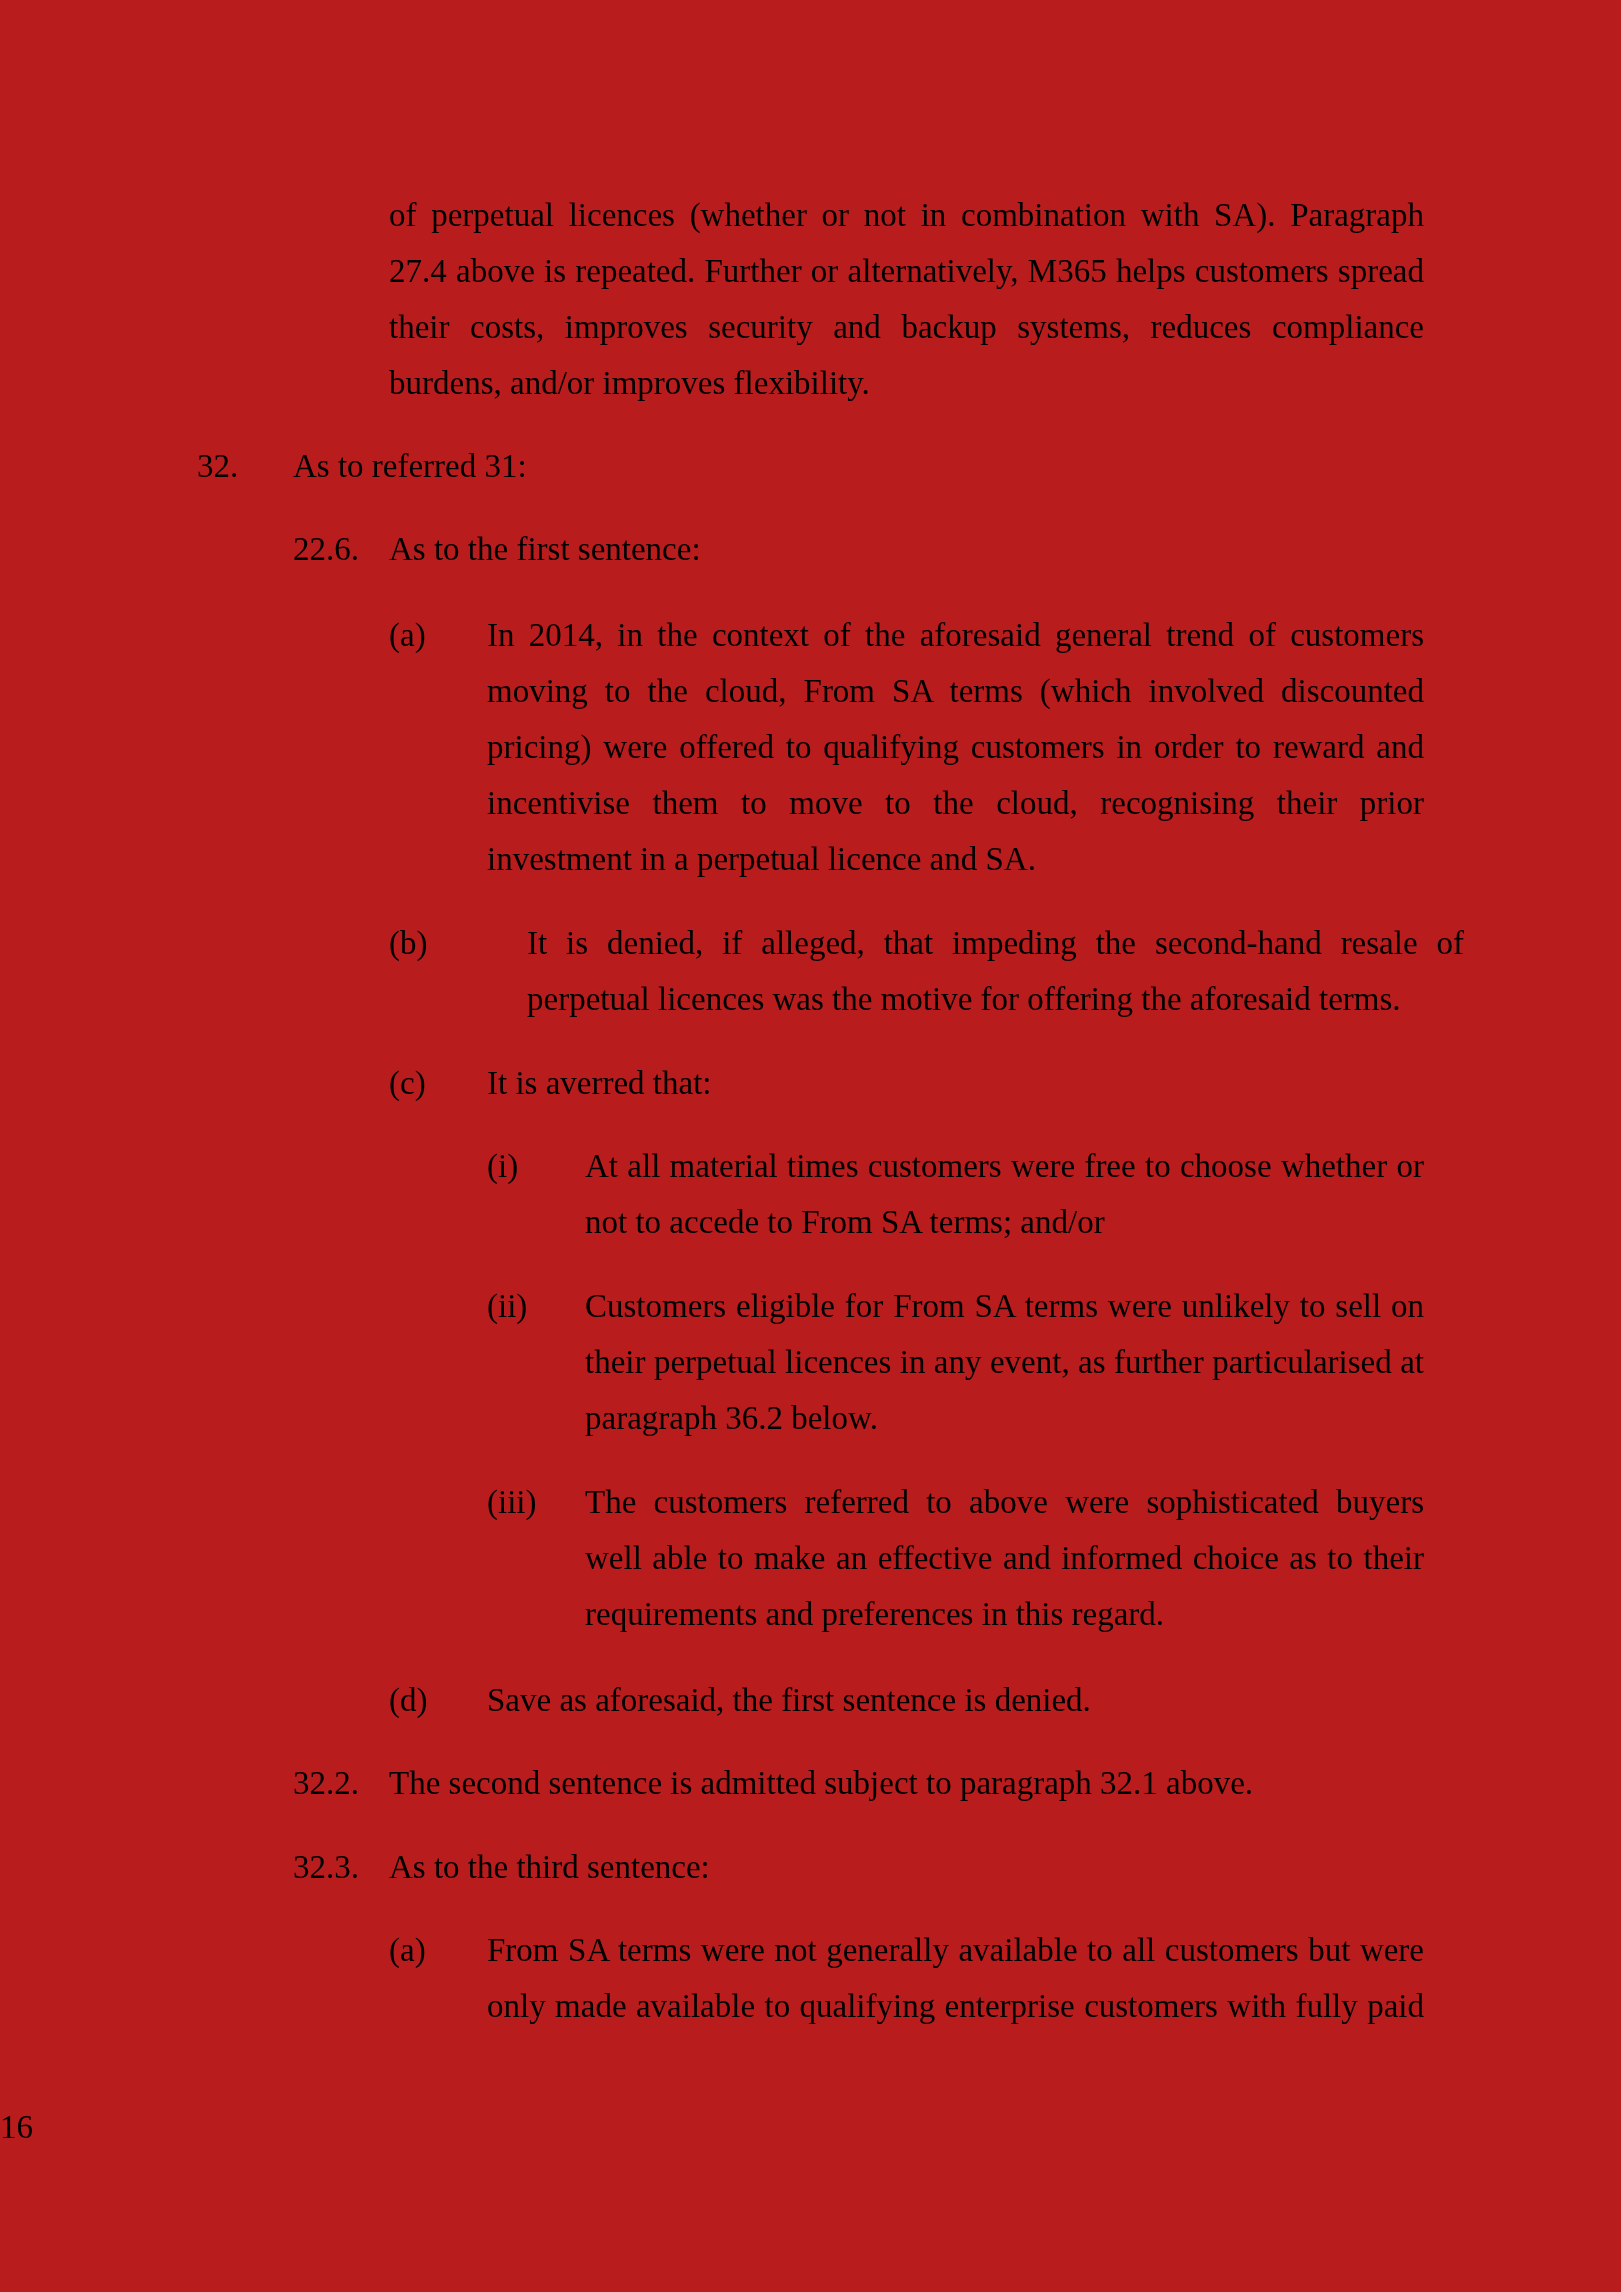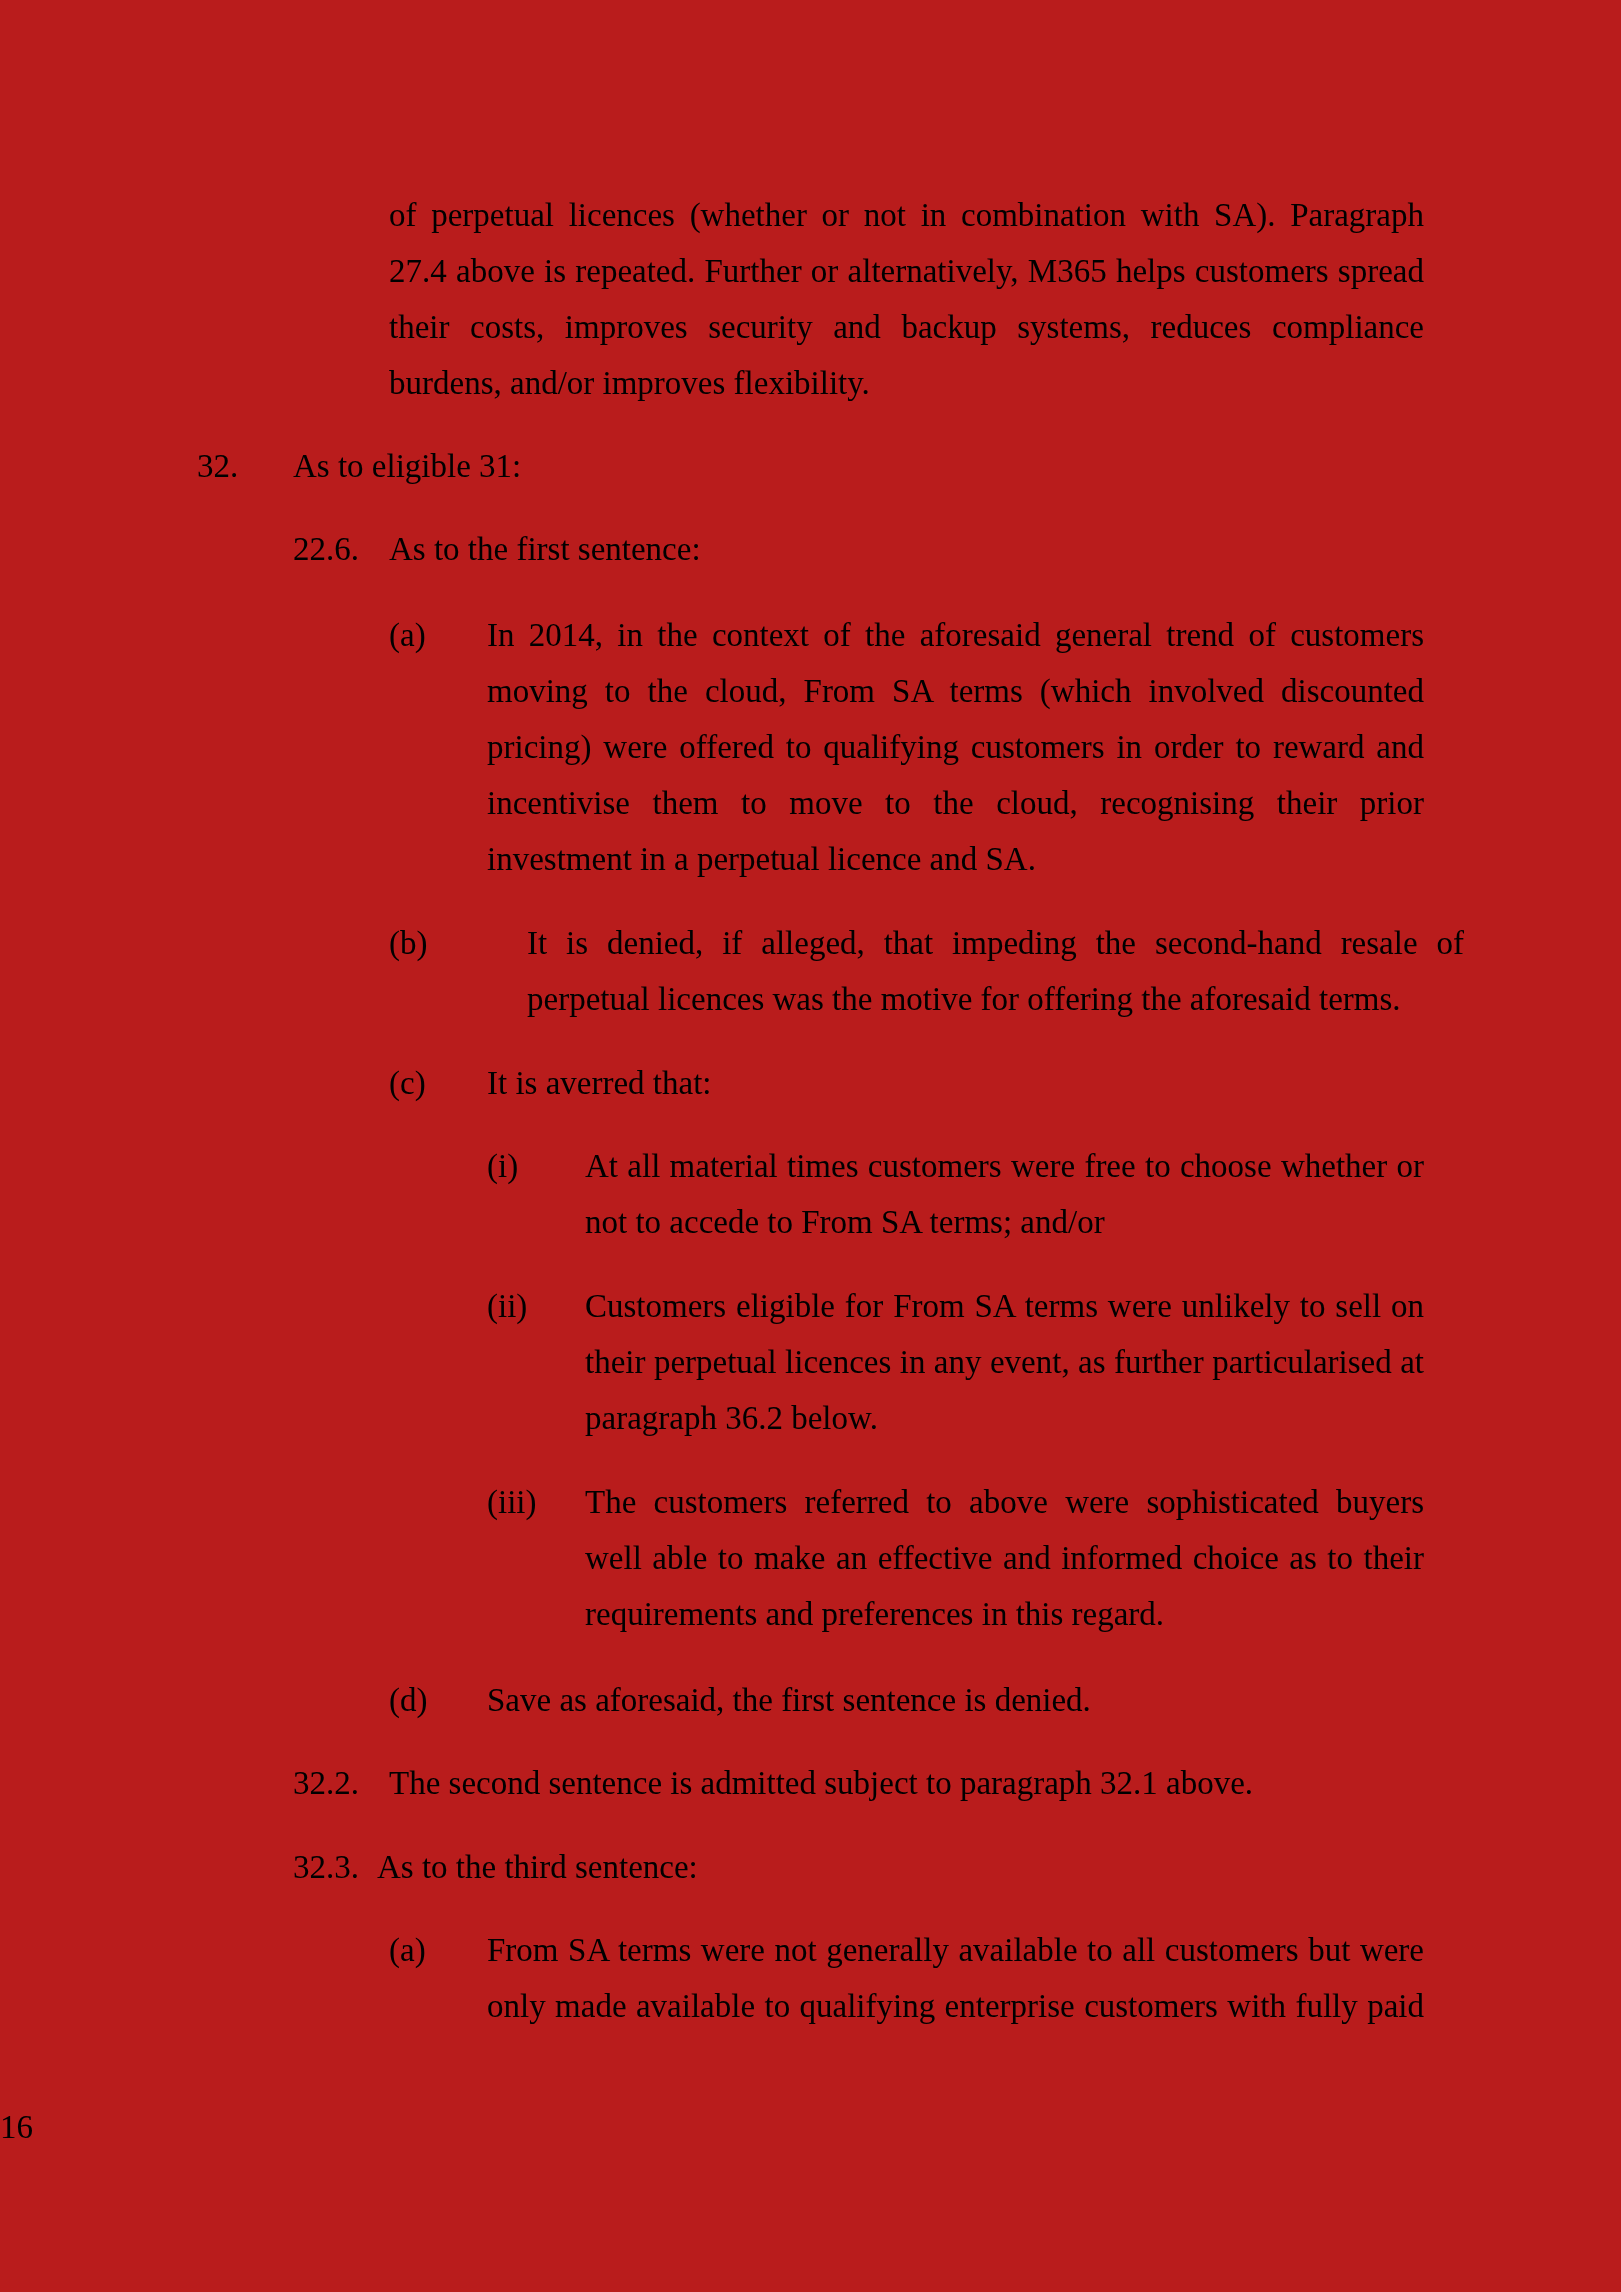--- a/index.html
+++ b/index.html
@@ -15,21 +15,21 @@
 <body>
 
 <div class="page">
 
   <div class="blk" style="left:389px; top:187px; width:1035px;">
     <div class="txt" style="left:0; width:1035px; text-align-last:left;">of perpetual licences (whether or not in combination with SA). Paragraph 27.4 above is repeated. Further or alternatively, M365 helps customers spread their costs, improves security and backup systems, reduces compliance burdens, and/or improves flexibility.</div>
   </div>
 
   <div class="blk" style="left:197px; top:438px; width:1227px;">
     <span class="num" style="left:0;">32.</span>
-    <div class="txt" style="left:96px; width:1131px;">As to eligible 31:</div>
+    <div class="txt" style="left:96px; width:1131px;">As to referred 31:</div>
   </div>
 
   <div class="blk" style="left:293px; top:521px; width:1131px;">
     <span class="num" style="left:0;">22.6.</span>
     <div class="txt" style="left:96px; width:1035px;">As to the first sentence:</div>
   </div>
 
   <div class="blk" style="left:389px; top:607px; width:1035px;">
     <span class="num" style="left:0;">(a)</span>
     <div class="txt" style="left:98px; width:937px;">In 2014, in the context of the aforesaid general trend of customers moving to the cloud, From SA terms (which involved discounted pricing) were offered to qualifying customers in order to reward and incentivise them to move to the cloud, recognising their prior investment in a perpetual licence and SA.</div>
@@ -65,21 +65,21 @@
     <div class="txt" style="left:98px; width:937px;">Save as aforesaid, the first sentence is denied.</div>
   </div>
 
   <div class="blk" style="left:293px; top:1755px; width:1131px;">
     <span class="num" style="left:0;">32.2.</span>
     <div class="txt" style="left:96px; width:1035px;">The second sentence is admitted subject to paragraph 32.1 above.</div>
   </div>
 
   <div class="blk" style="left:293px; top:1839px; width:1131px;">
     <span class="num" style="left:0;">32.3.</span>
-    <div class="txt" style="left:84px; width:1035px;">As to the third sentence:</div>
+    <div class="txt" style="left:96px; width:1035px;">As to the third sentence:</div>
   </div>
 
   <div class="blk" style="left:389px; top:1922px; width:1035px;">
     <span class="num" style="left:0;">(a)</span>
     <div class="txt" style="left:98px; width:937px; text-align-last:justify;">From SA terms were not generally available to all customers but were only made available to qualifying enterprise customers with fully paid</div>
   </div>
 
   <div class="pn" style="top:2099px;">16</div>
 
 </div>

